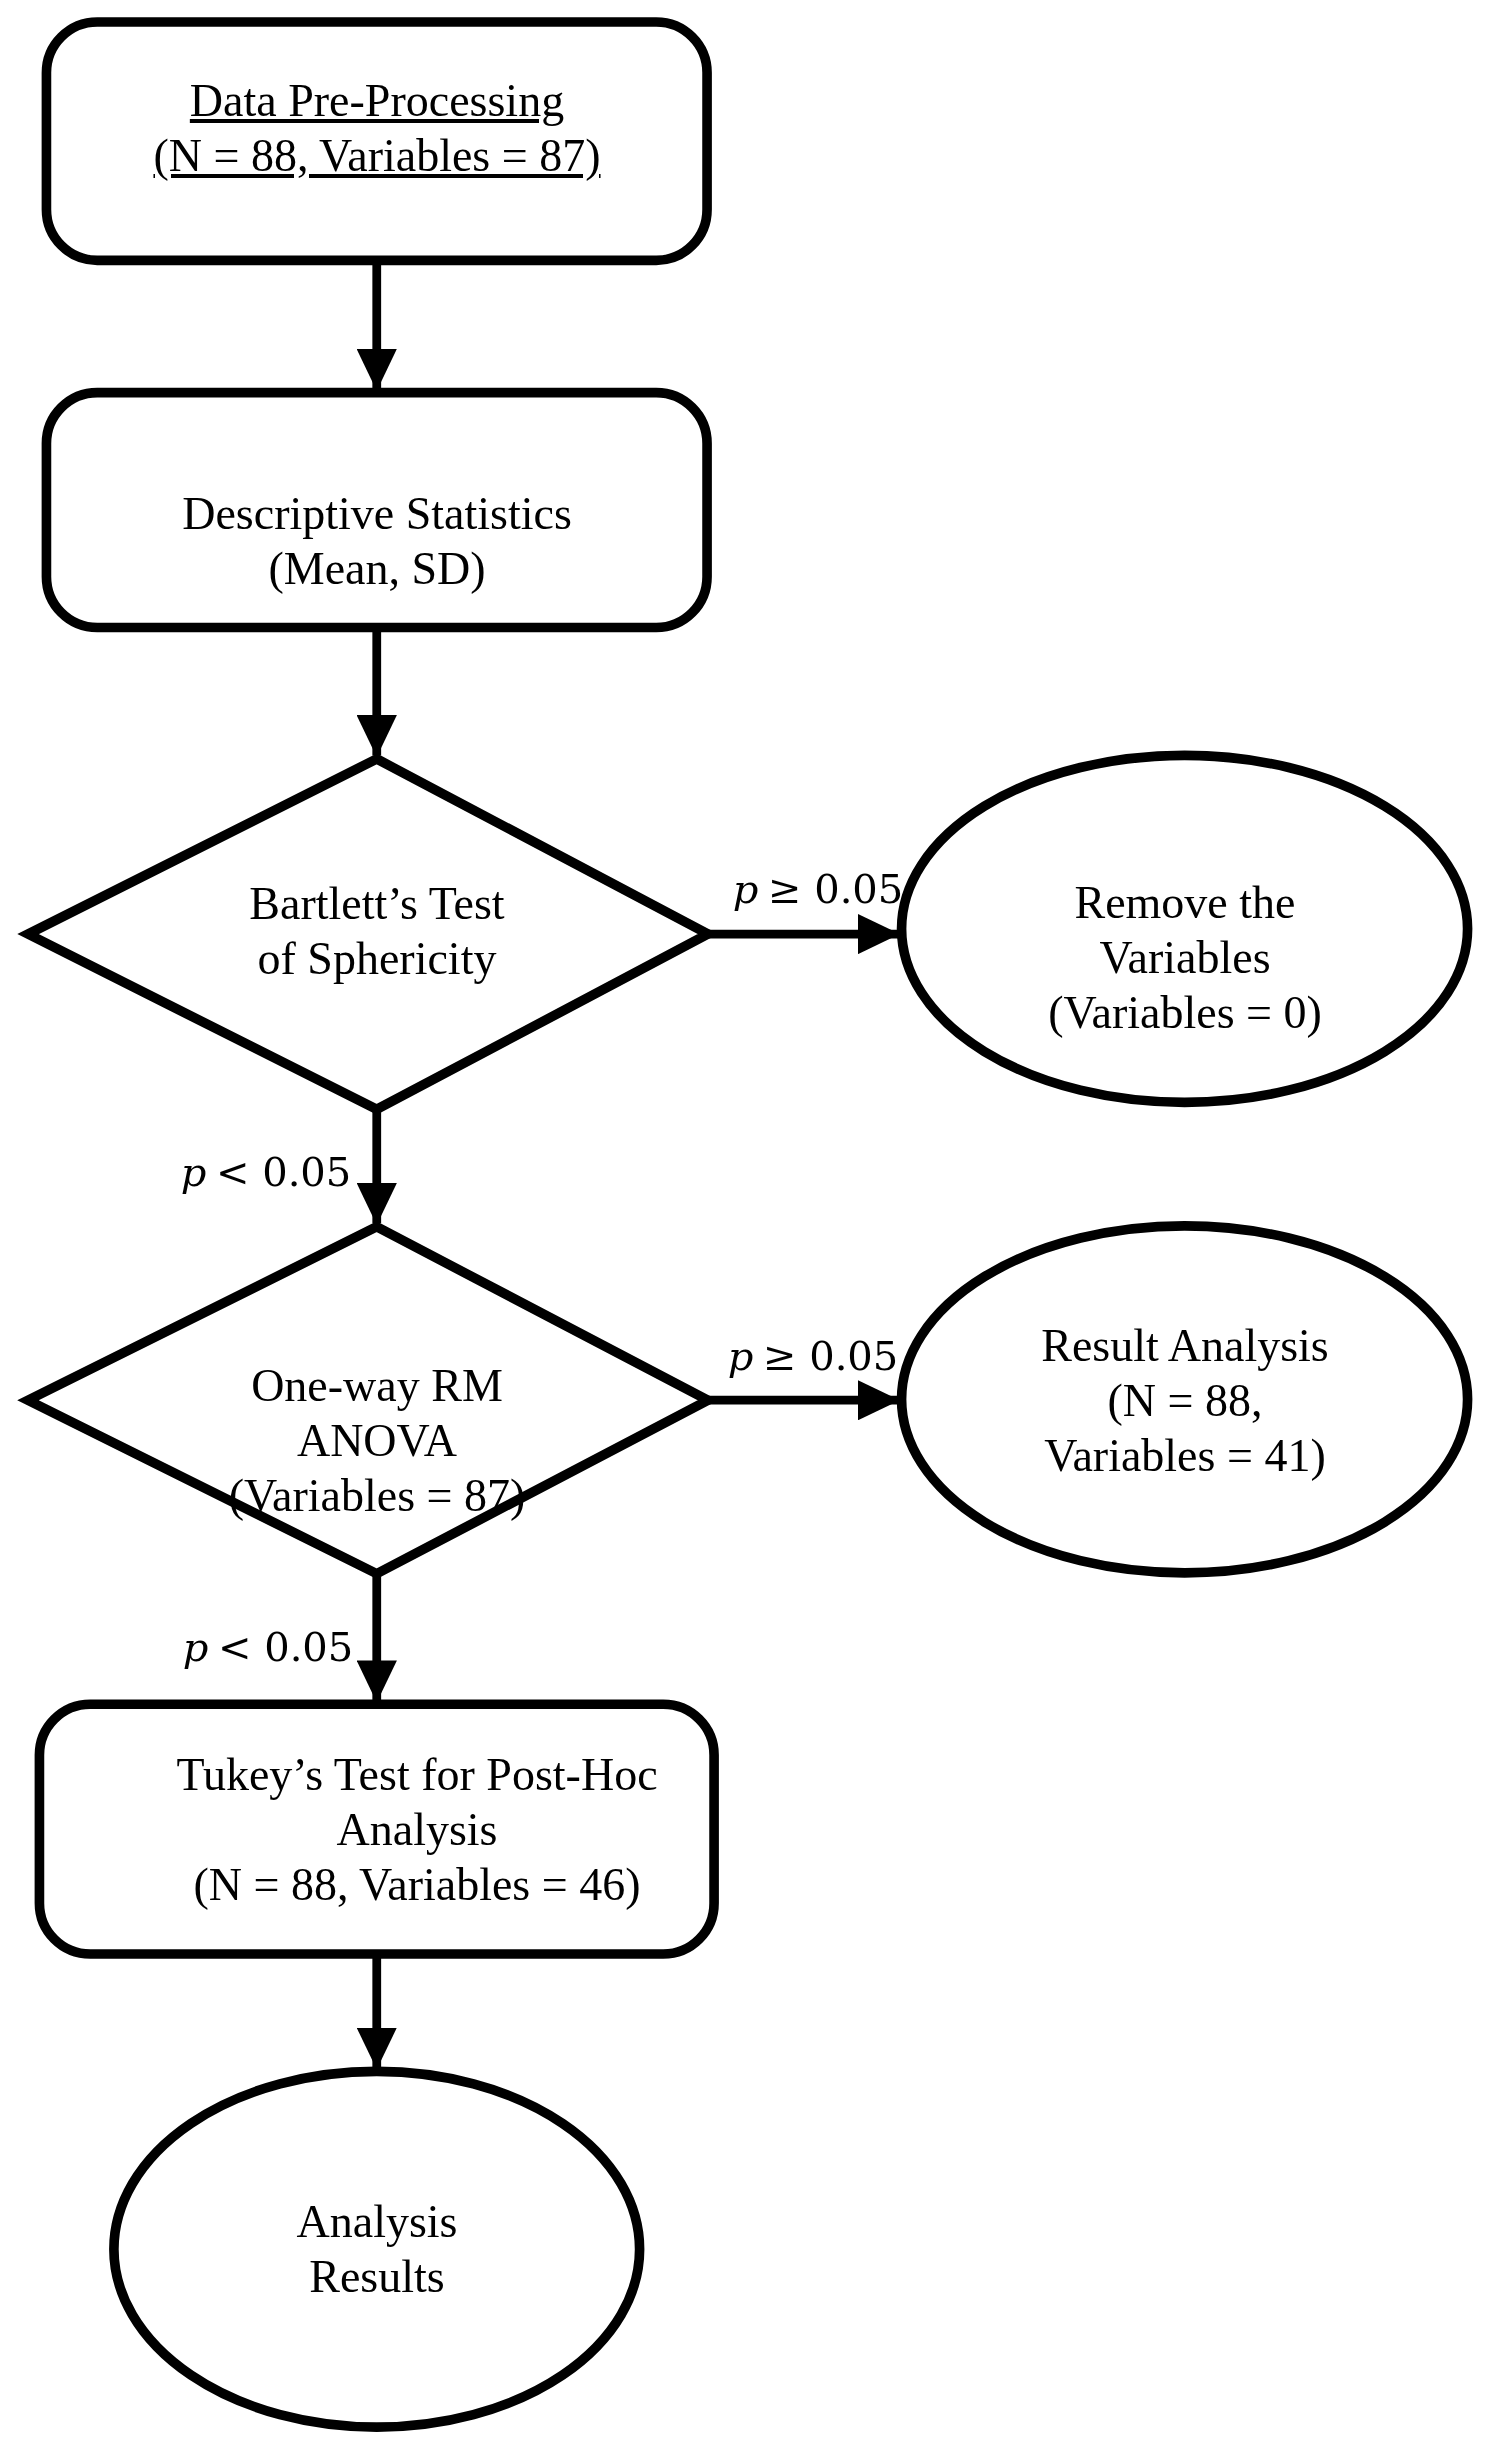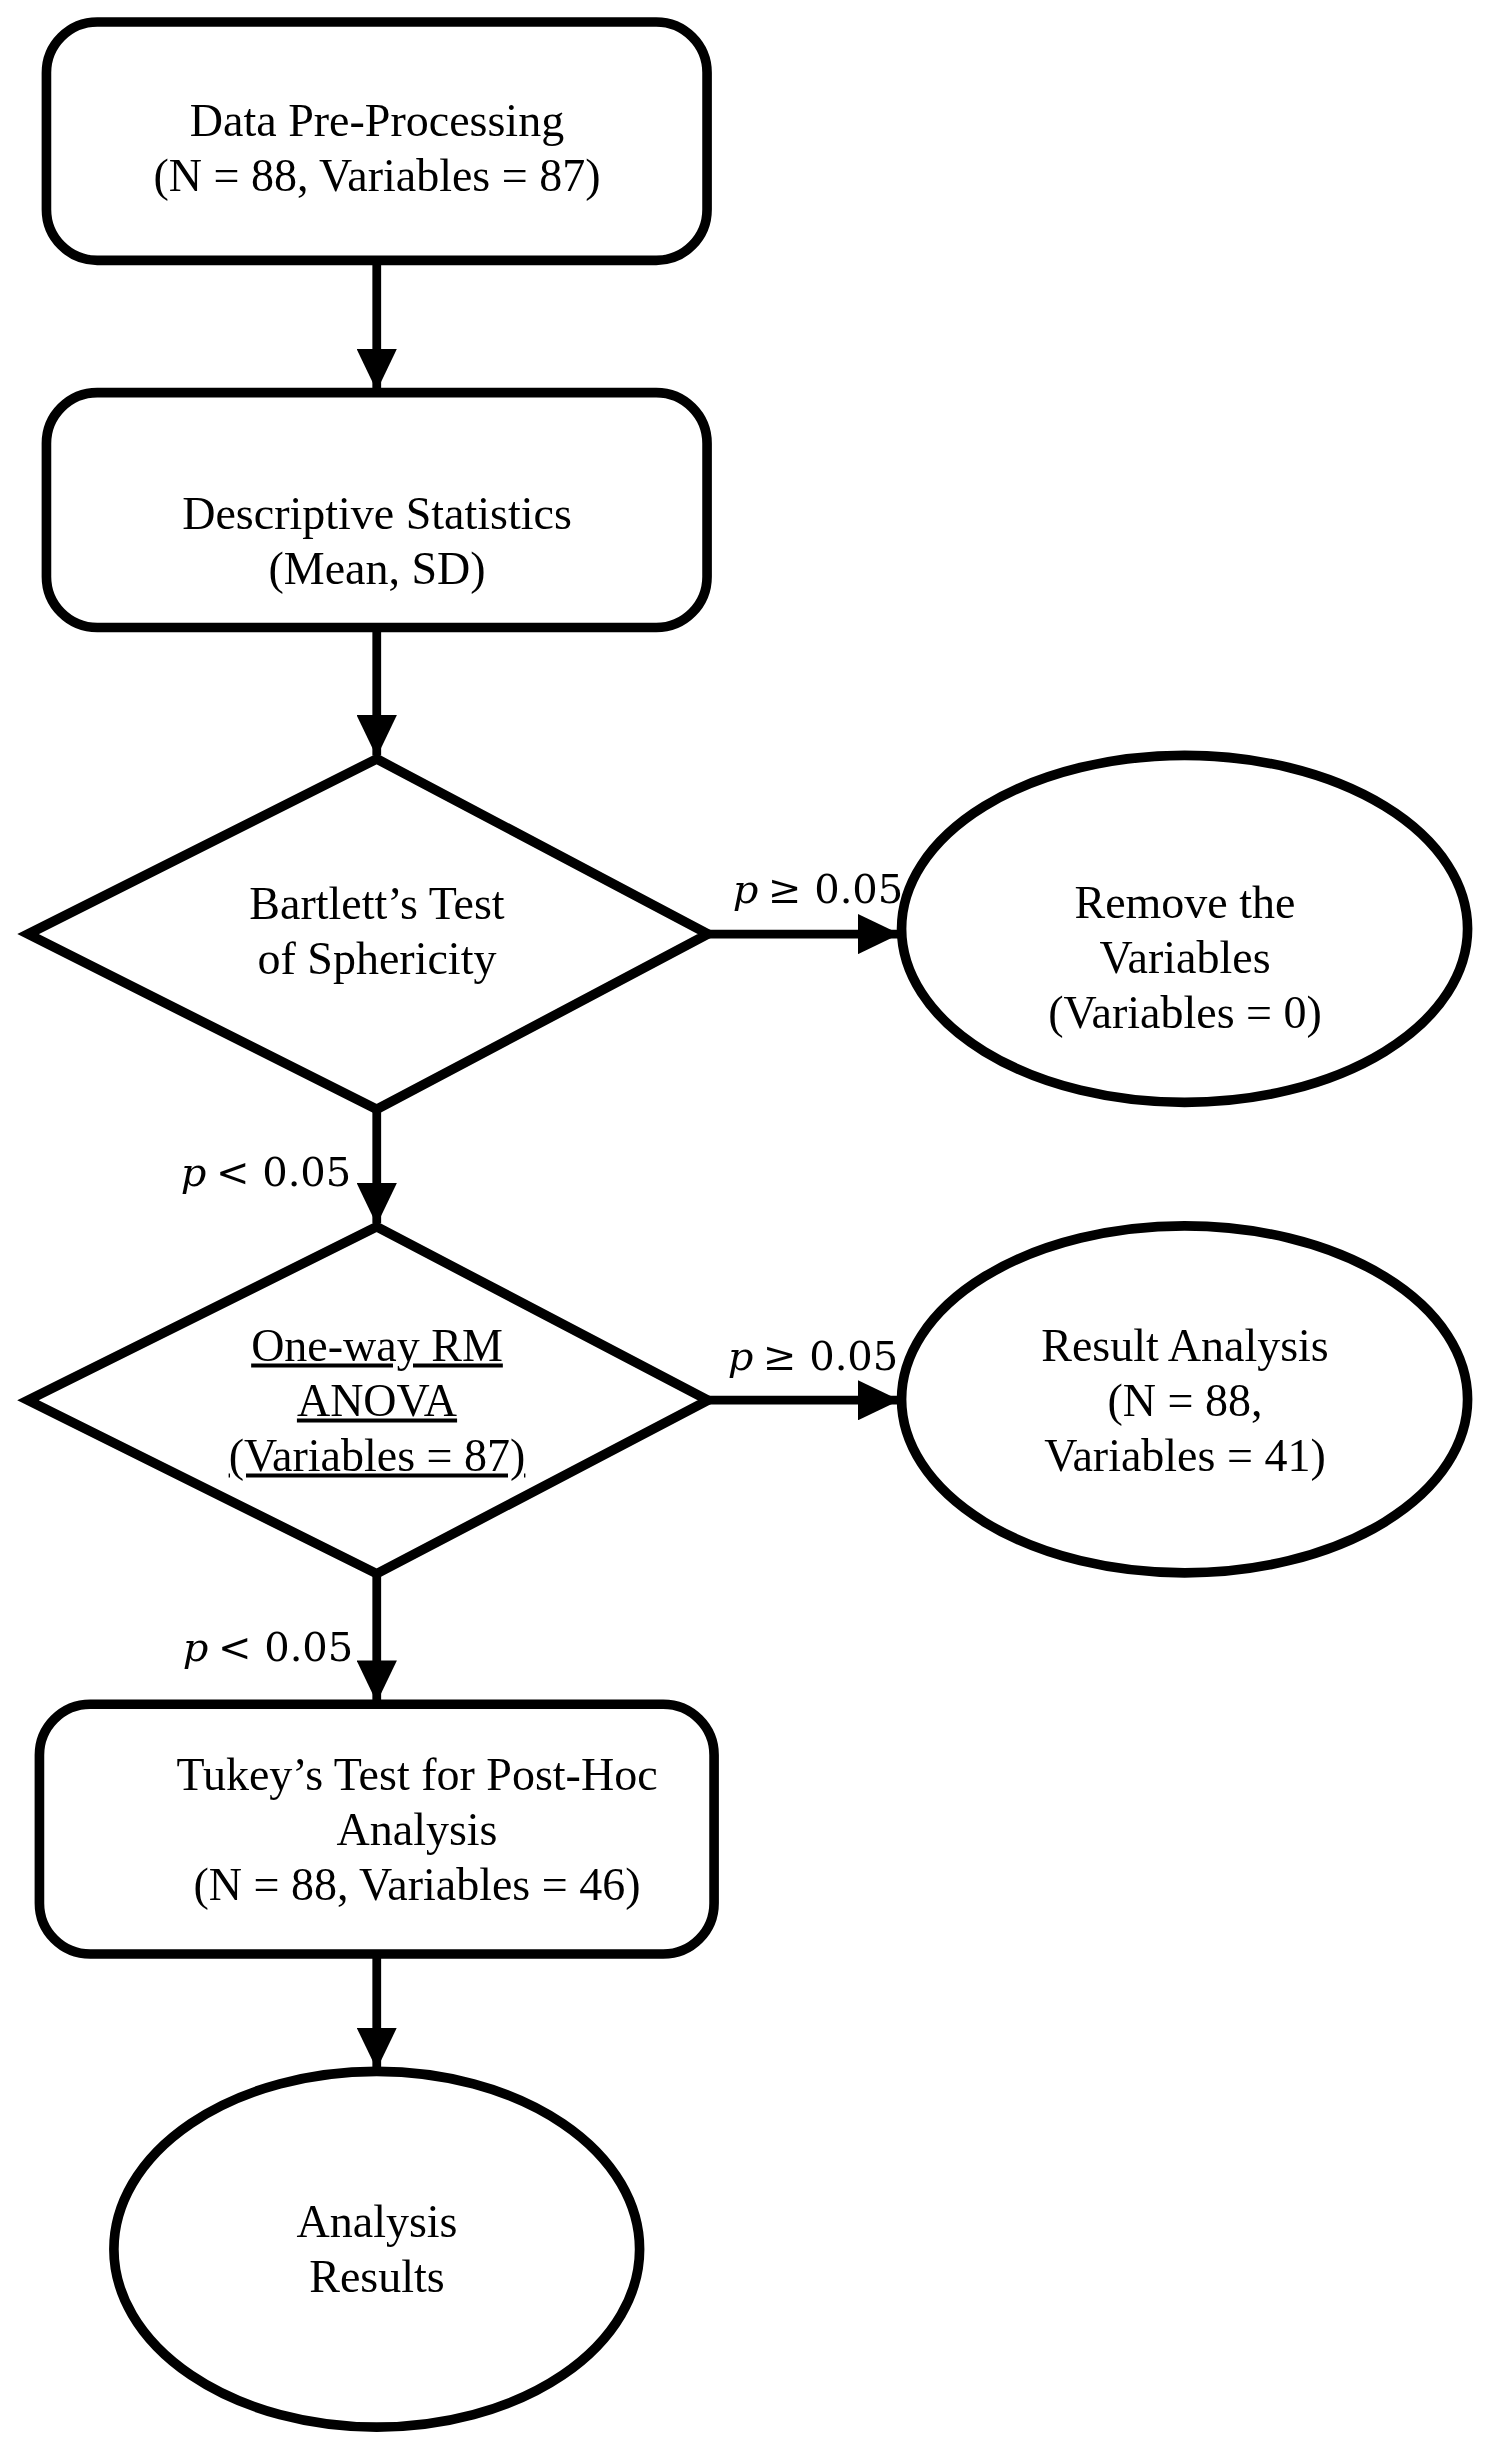--- a/index.html
+++ b/index.html
@@ -55,42 +55,42 @@
       <path marker-end="url(#ah)" d="M430 292 L430 444"></path>
       <path marker-end="url(#ah)" d="M430 712 L430 862"></path>
       <path marker-end="url(#ah)" d="M808 1066 L1025 1066"></path>
       <path marker-end="url(#ah)" d="M430 1262 L430 1396"></path>
       <path marker-end="url(#ah)" d="M808 1598 L1025 1598"></path>
       <path marker-end="url(#ah)" d="M430 1792 L430 1941"></path>
       <path marker-end="url(#ah)" d="M430 2226 L430 2360"></path>
     </g>
   </svg>
 
-  <div class="node-label" style="left:377px;top:148px;">
+  <div class="node-label" style="left:377px;top:128px;text-decoration:underline;">
     <div>Data Pre-Processing</div>
     <div>(N = 88, Variables = 87)</div>
   </div>
 
   <div class="node-label" style="left:377px;top:510px;margin-top:31px;">
     <div>Descriptive Statistics</div>
     <div>(Mean, SD)</div>
   </div>
 
   <div class="node-label" style="left:377px;top:931px;">
     <div>Bartlett’s Test</div>
     <div>of Sphericity</div>
   </div>
 
   <div class="node-label" style="left:1185px;top:931px;margin-top:26px;">
     <div>Remove the</div>
     <div>Variables</div>
     <div>(Variables = 0)</div>
   </div>
 
-  <div class="node-label" style="left:377px;top:1400px;text-decoration:underline;">
+  <div class="node-label" style="left:377px;top:1440px;">
     <div>One-way RM</div>
     <div>ANOVA</div>
     <div>(Variables = 87)</div>
   </div>
 
   <div class="node-label" style="left:1185px;top:1400px;">
     <div>Result Analysis</div>
     <div>(N = 88,</div>
     <div>Variables = 41)</div>
   </div>

